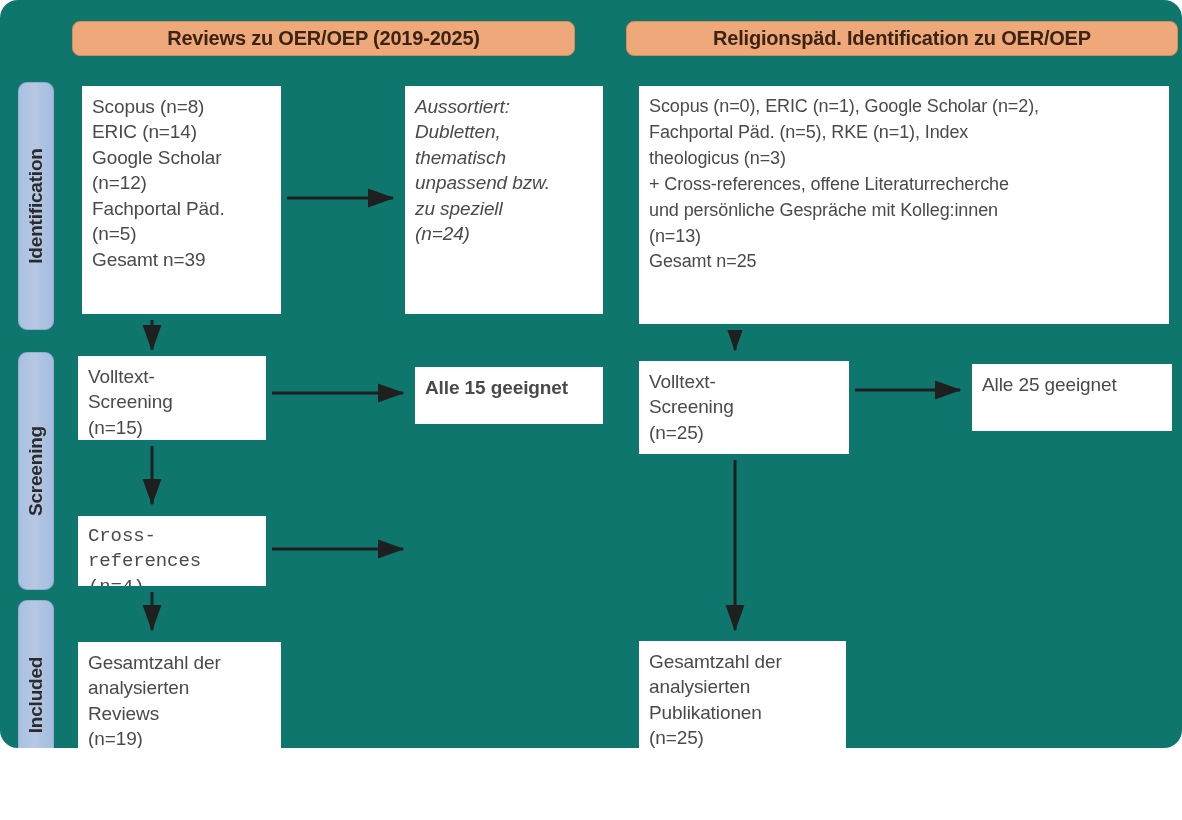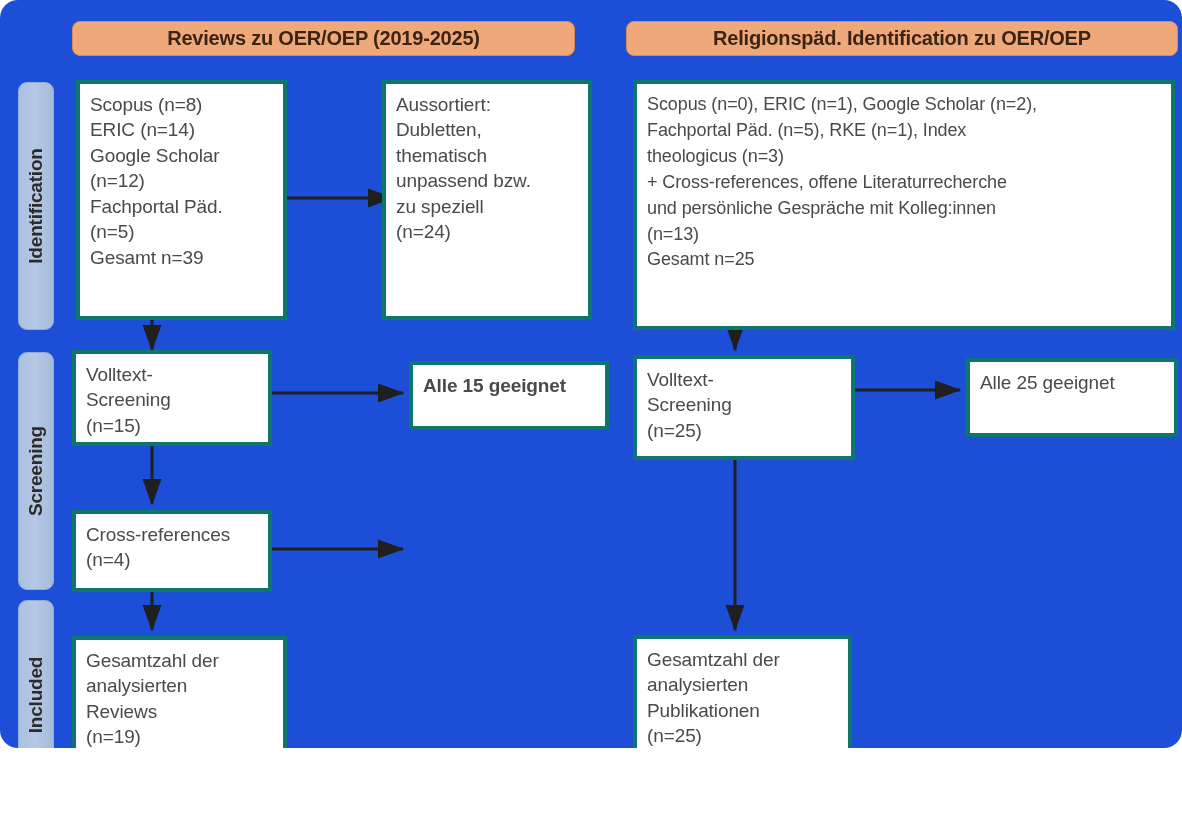--- a/index.html
+++ b/index.html
@@ -7,21 +7,21 @@
     padding: 0;
     background: #ffffff;
   }
   body {
     font-family: "Liberation Sans", sans-serif;
   }
   #canvas {
     position: relative;
     width: 1182px;
     height: 748px;
-    background: #1d4ed8;
+    background: #0f766e;
     overflow: hidden;
     border-radius: 18px;
   }
 
   
   .stage-header {
     position: absolute;
     background: #efa87a;
     border: 1px solid #d98b55;
     border-radius: 8px;
@@ -54,21 +54,21 @@
     font-size: 19px;
     font-weight: bold;
     color: #2b2b2b;
     letter-spacing: -0.2px;
   }
 
   
   .box {
     position: absolute;
     background: #ffffff;
-    border: 4px solid #0f766e;
+    border: 6px solid #0f766e;
     box-sizing: border-box;
     padding: 8px 9px 6px 10px;
     font-size: 19px;
     line-height: 1.34;
     color: #4a4a4a;
     white-space: pre-line;
     overflow: hidden;
     letter-spacing: -0.1px;
   }
   .box.dense {
@@ -152,34 +152,34 @@
   </div>
 
   <div class="box" style="left:76px; top:80px; width:211px; height:240px;">Scopus (n=8)
 ERIC (n=14)
 Google Scholar
 (n=12)
 Fachportal Päd.
 (n=5)
 Gesamt n=39</div>
 
-  <div class="box" style="left:382px; top:80px; width:210px; height:240px;">Aussortiert:
+  <div class="box" style="left:399px; top:80px; width:210px; height:240px;font-style:italic;">Aussortiert:
 Dubletten,
 thematisch
 unpassend bzw.
 zu speziell
 (n=24)</div>
 
   <div class="box" style="left:72px; top:350px; width:200px; height:96px;">Volltext-
 Screening
 (n=15)</div>
 
   <div class="box" style="left:409px; top:361px; width:200px; height:69px;font-weight:bold;">Alle 15 geeignet</div>
 
-  <div class="box" style="left:72px; top:510px; width:200px; height:82px;">Cross-references
+  <div class="box" style="left:72px; top:510px; width:200px; height:82px;font-family:Liberation Mono, monospace;">Cross-references
 (n=4)</div>
 
 
   <div class="box" style="left:72px; top:636px; width:215px; height:139px;">Gesamtzahl der
 analysierten
 Reviews
 (n=19)</div>
 
   <div class="box dense" style="left:633px; top:80px; width:542px; height:250px;">Scopus (n=0), ERIC (n=1), Google Scholar (n=2),
 Fachportal Päd. (n=5), RKE (n=1), Index

